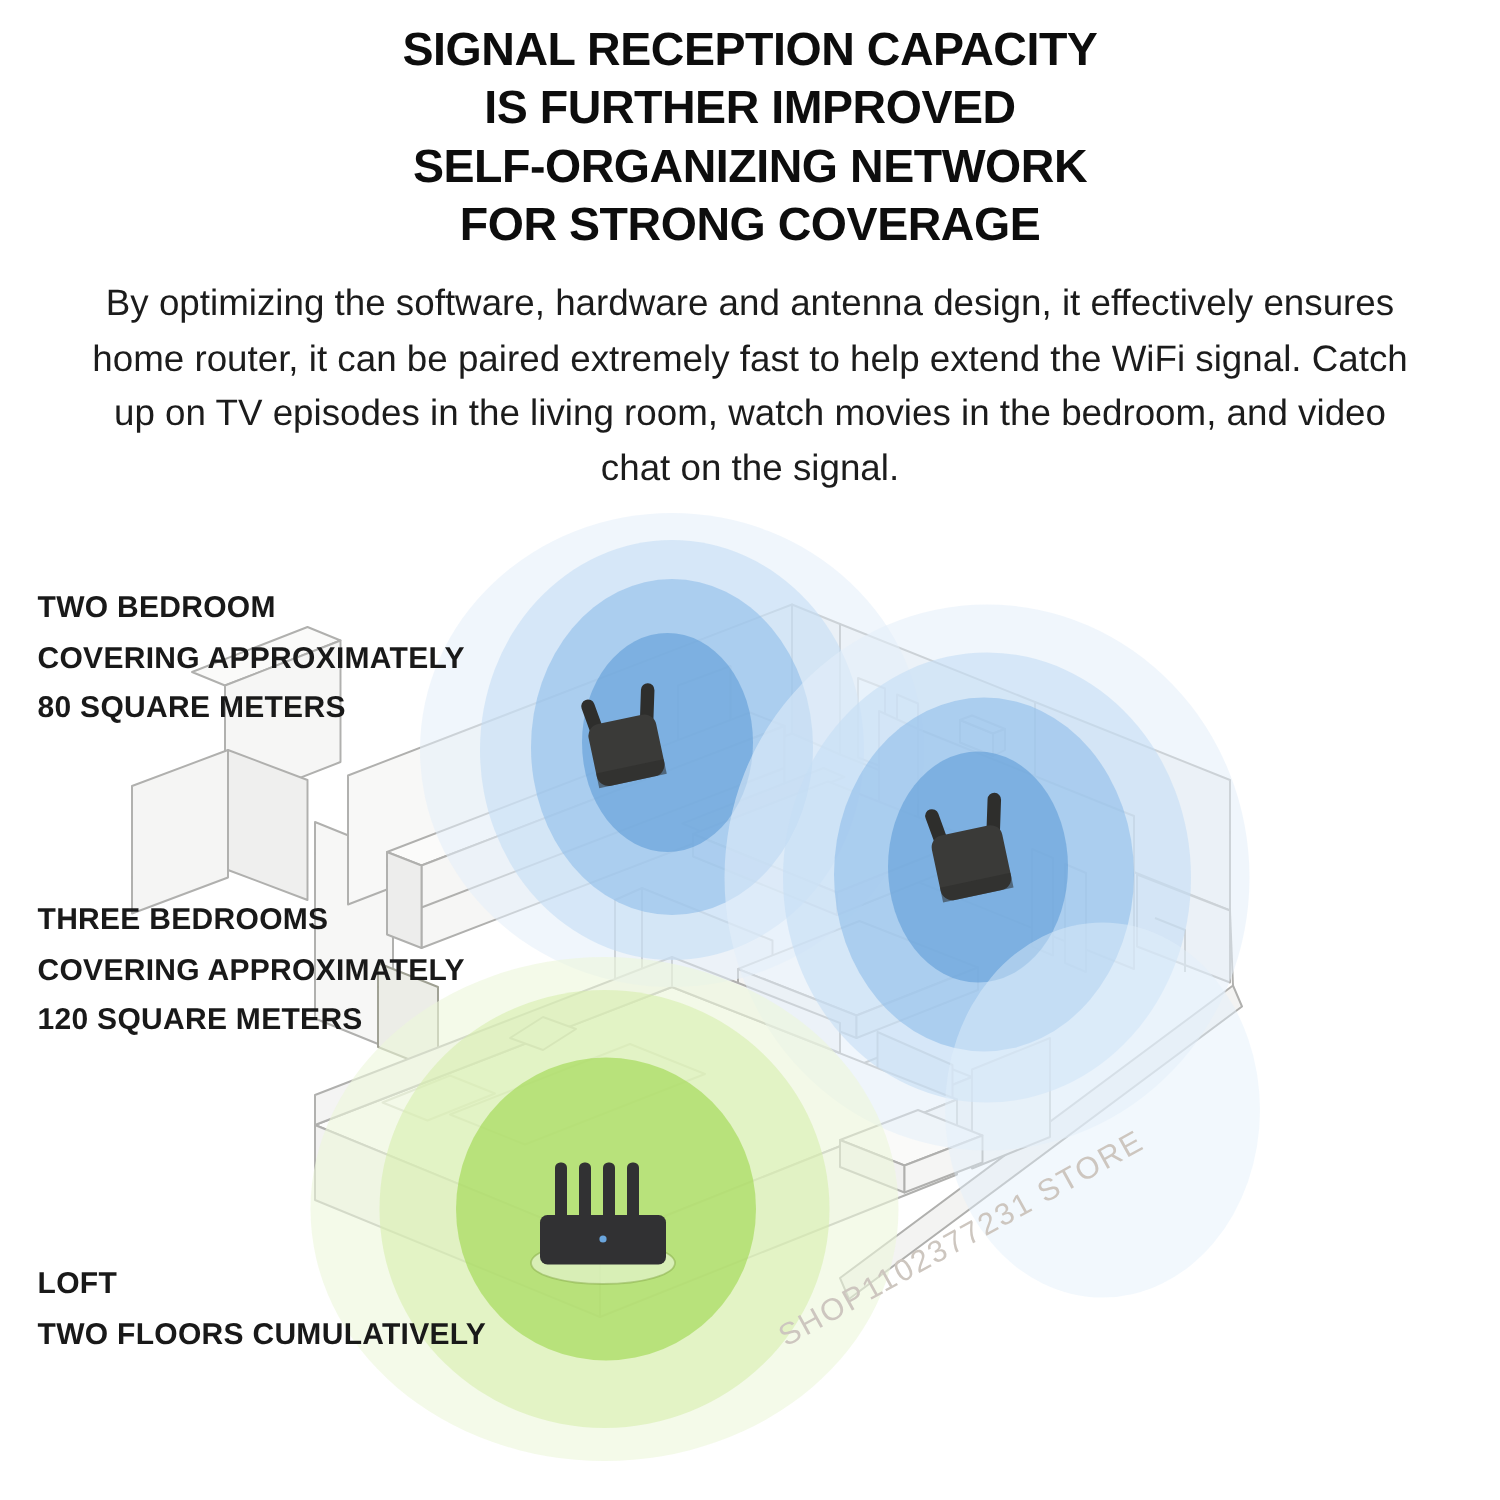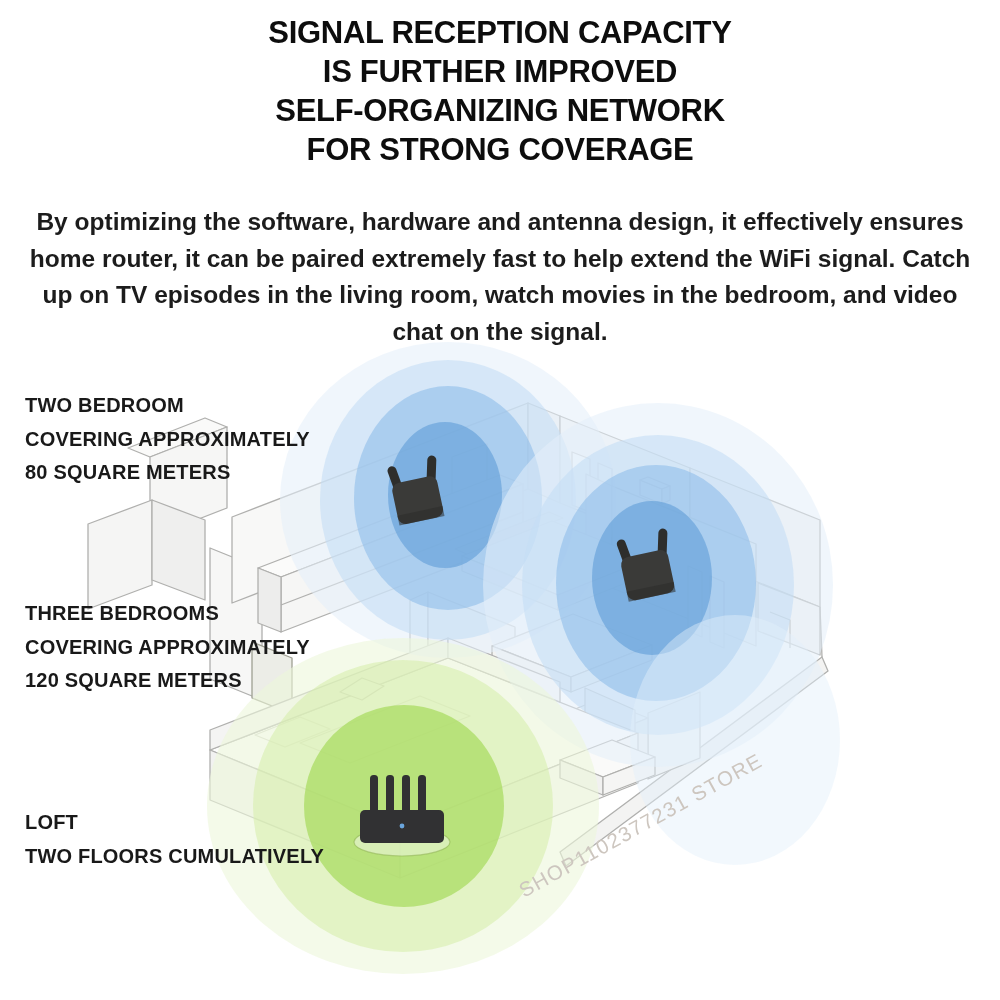--- a/index.html
+++ b/index.html
@@ -8,29 +8,29 @@
     background:#ffffff;font-family:"Liberation Sans",sans-serif;
   }
   .stage{position:absolute;inset:0}
   svg.illustration{position:absolute;inset:0;z-index:1}
   .title{
     position:absolute;top:13px;left:0;right:0;text-align:center;z-index:2;
     font-weight:700;font-size:31px;line-height:39px;color:#0d0d0d;letter-spacing:-.3px;
   }
   .intro{
     position:absolute;top:185px;left:0;right:0;text-align:center;z-index:2;
-    font-size:24.5px;line-height:36.5px;color:#1c1c1c;font-weight:700;margin-top:19px;
+    font-size:24.5px;line-height:36.5px;color:#1c1c1c;font-weight:400;
   }
   .callout{
     position:absolute;left:25px;z-index:2;font-weight:700;font-size:20px;
     line-height:33.5px;color:#191919;letter-spacing:.2px;
   }
   #callout-two-bedroom{top:389px}
   #callout-three-bedrooms{top:597px}
-  #callout-loft{top:806px}
+  #callout-loft{top:840px}
   .wm-text{
     font-family:"Liberation Sans",sans-serif;font-size:20.5px;letter-spacing:1.4px;
     fill:#cdc6bf;
   }
 </style>
 </head>
 <body>
 
 <div class="stage">
 

